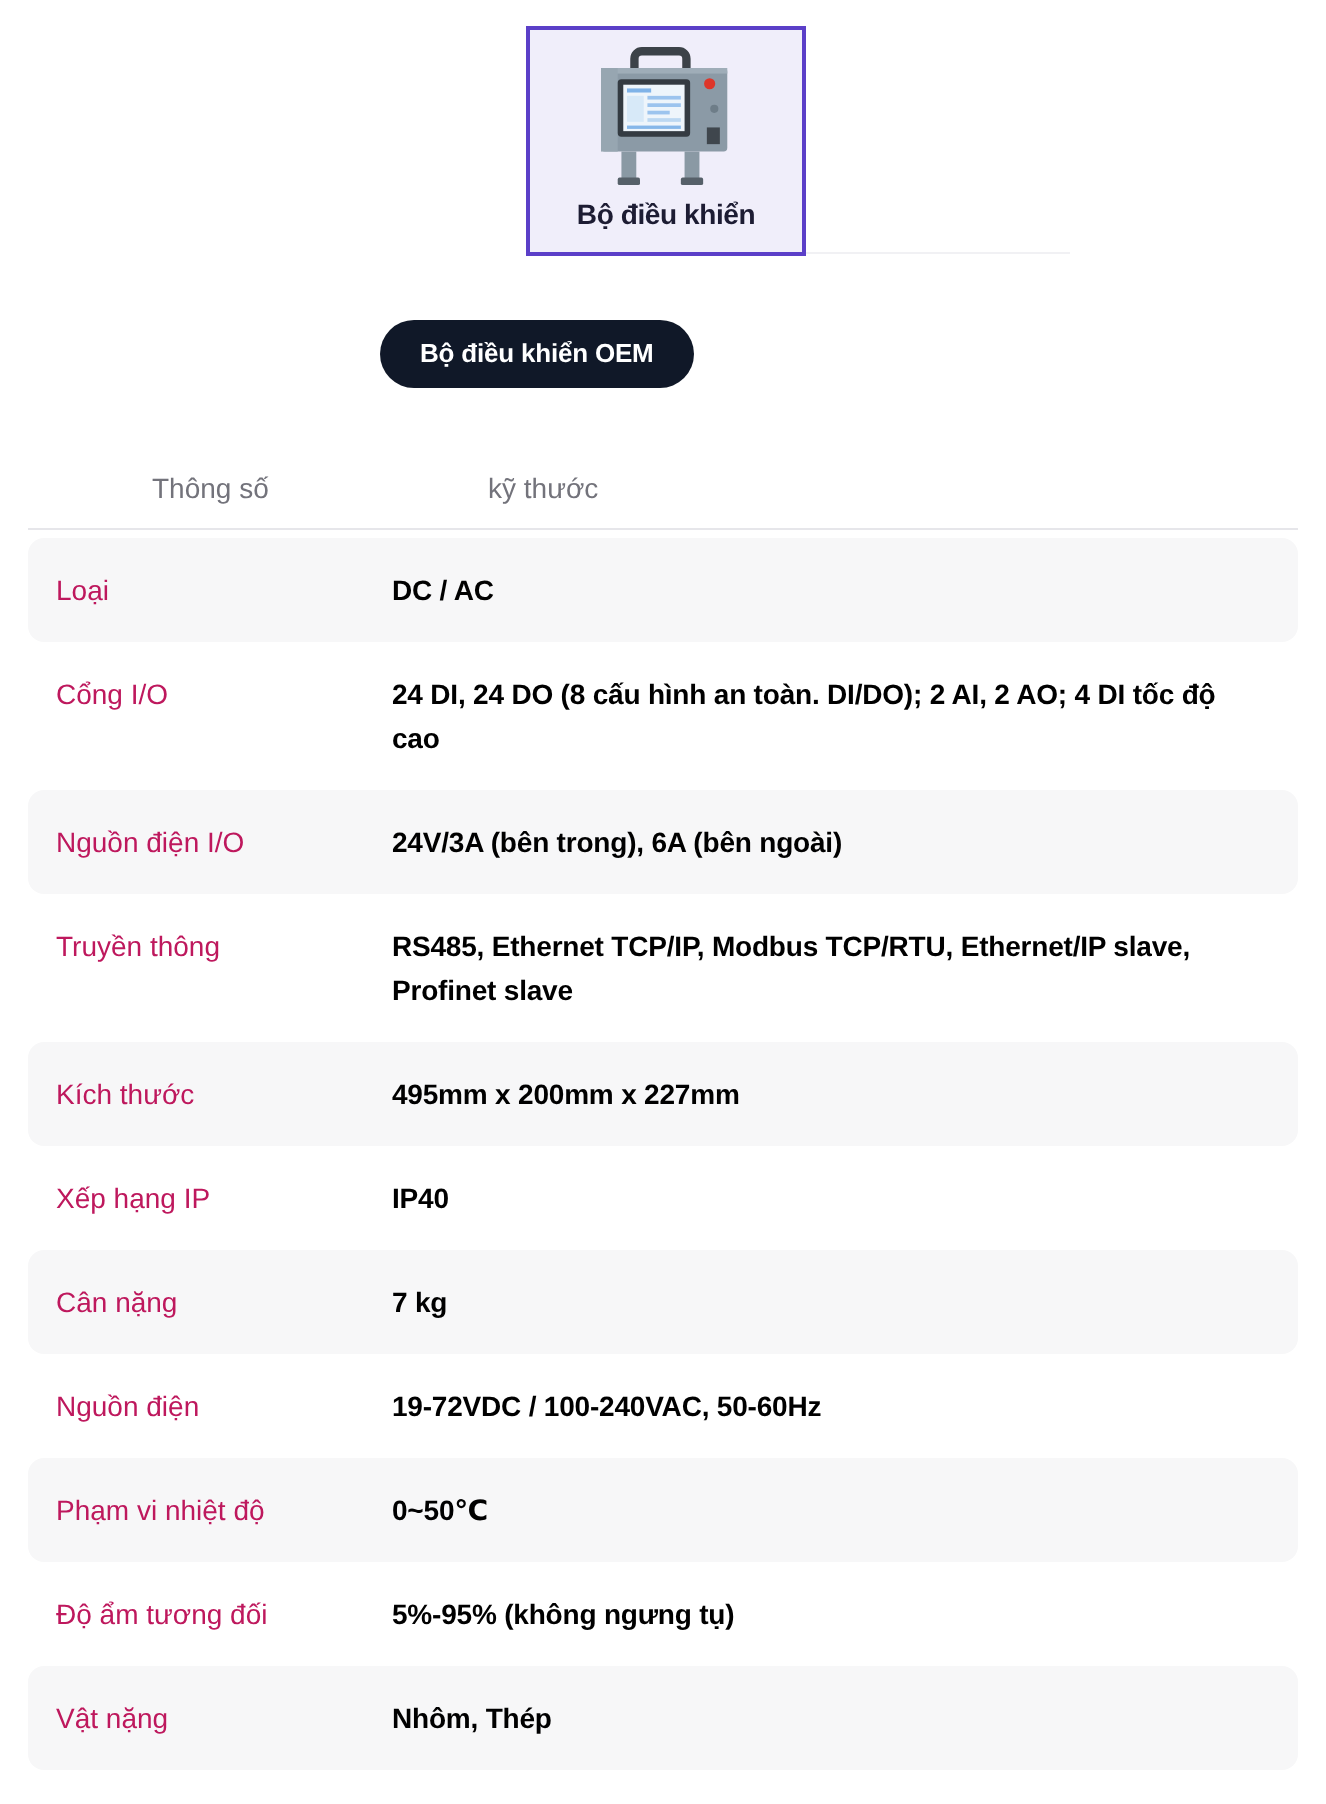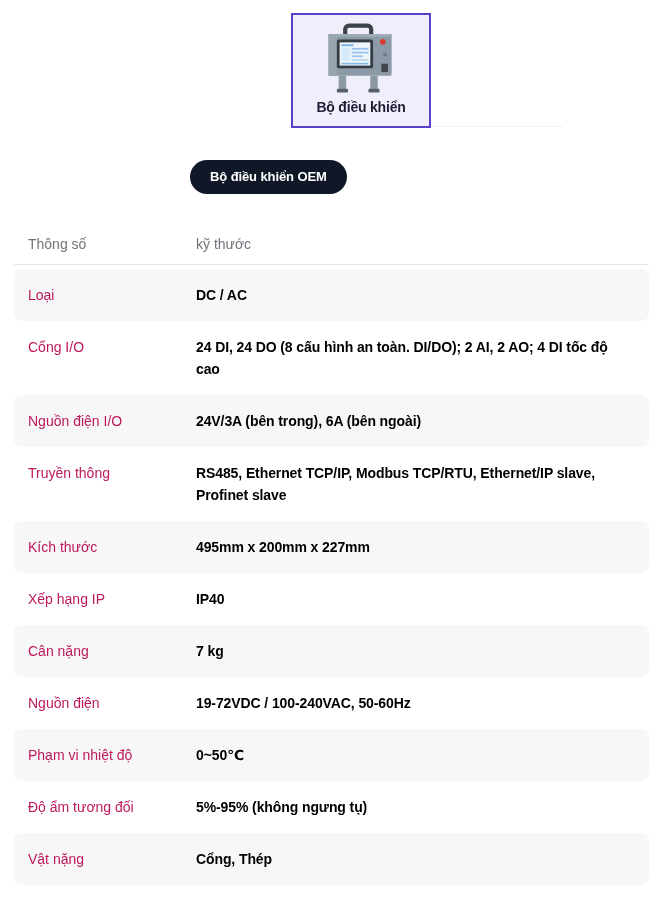--- a/index.html
+++ b/index.html
@@ -6,21 +6,21 @@
   html, body { width: 663px; background: #ffffff; }
   body {
     font-family: "Liberation Sans", "DejaVu Sans", sans-serif;
     color: #17171c;
     position: relative;
     height: 902px;
     overflow: hidden;
   }
 
   
-  .tab-strip { position: relative; height: 128px; margin-left: 28px; }
+  .tab-strip { position: relative; height: 128px; }
   .tab-card {
     position: absolute;
     left: 263px; top: 13px;
     width: 140px; height: 115px;
     background: #f0eefa;
     border: 2px solid #5b3fc8;
     display: flex; flex-direction: column;
     align-items: center; justify-content: space-between;
     padding: 6px 4px 12px;
     cursor: pointer;
@@ -49,21 +49,21 @@
   }
 
   
   .spec { margin: 30px 14px 0; }
   .spec-header {
     display: flex; align-items: center;
     height: 41px; padding: 0 14px;
     border-bottom: 1px solid #e6e6ea;
     color: #73737b; font-size: 14px; font-weight: 400;
   }
-  .spec-header .col-label { width: 168px; flex: none; }
+  .spec-header .col-label { width: 168px; flex: none; margin-left: 48px; }
   .spec-header .col-value { flex: 1; }
   .spec-rows { margin-top: 4px; }
   .row {
     display: flex; align-items: flex-start;
     padding: 15px 14px;
     font-size: 14px; line-height: 22px;
     border-radius: 8px;
   }
   .row:nth-child(odd) { background: #f7f7f8; }
   .row .label { width: 168px; flex: none; color: #be185d; padding-right: 10px; }
@@ -165,21 +165,21 @@
     <div class="value">0~50℃</div>
   </div>
 
   <div class="row">
     <div class="label">Độ ẩm tương đối</div>
     <div class="value">5%-95% (không ngưng tụ)</div>
   </div>
 
   <div class="row">
     <div class="label">Vật nặng</div>
-    <div class="value">Cổng, Thép</div>
+    <div class="value">Nhôm, Thép</div>
   </div>
 </div>
 </div>
 
 
 
 
 
 
 </body></html>

